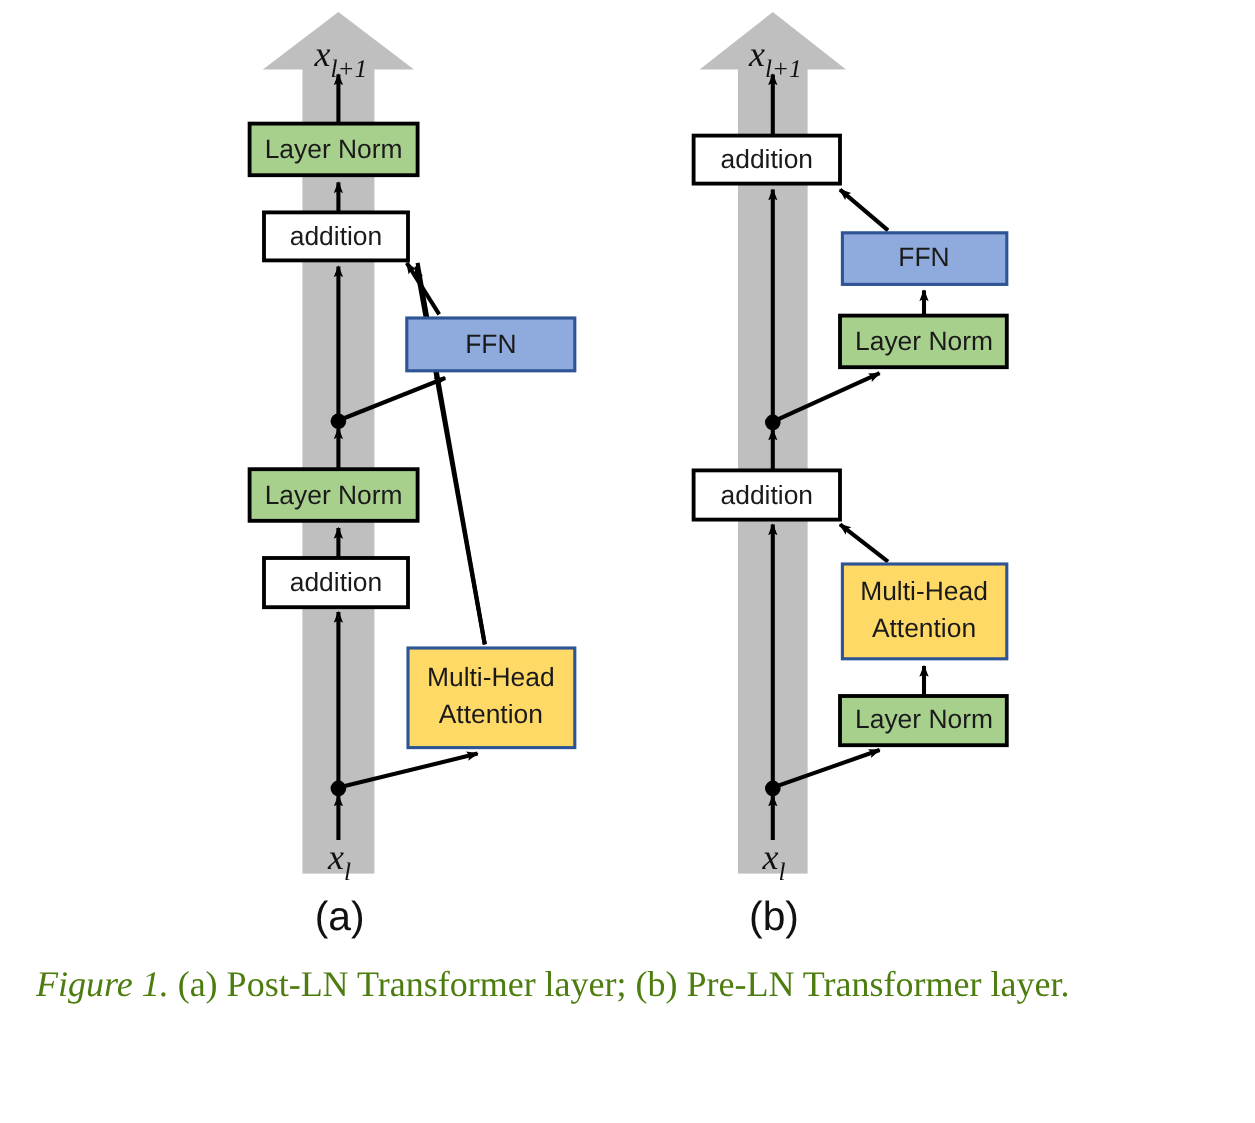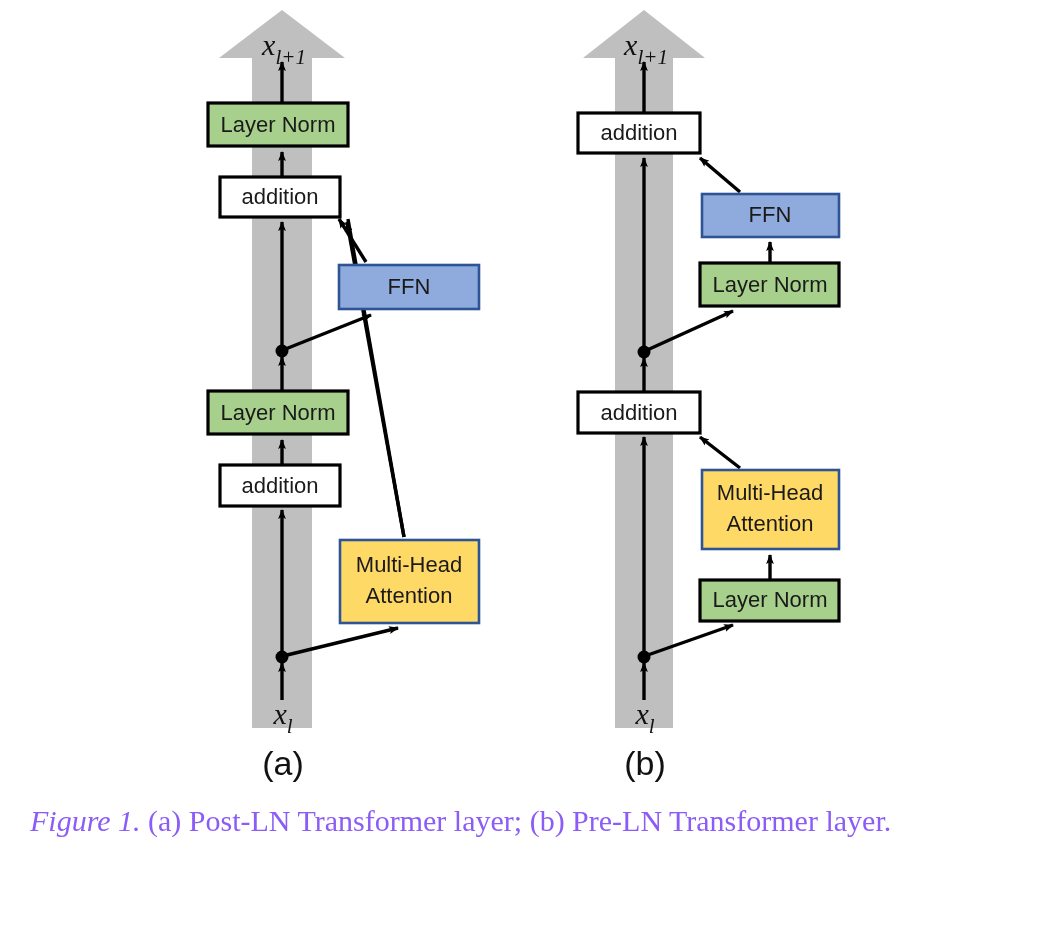--- a/index.html
+++ b/index.html
@@ -50,21 +50,21 @@
     text-anchor: middle;
   }
   .caption {
     position: absolute;
     left: 30px;
     top: 800px;
     width: 990px;
     font-family: "Liberation Serif", serif;
     font-size: 30px;
     line-height: 1.42;
-    color: #8b5cf6;
+    color: #4d7c0f;
   }
   .caption .fig-no {
     font-style: italic;
   }
 </style>
 </head>
 <body>
 
 <div id="figure-root">
 

